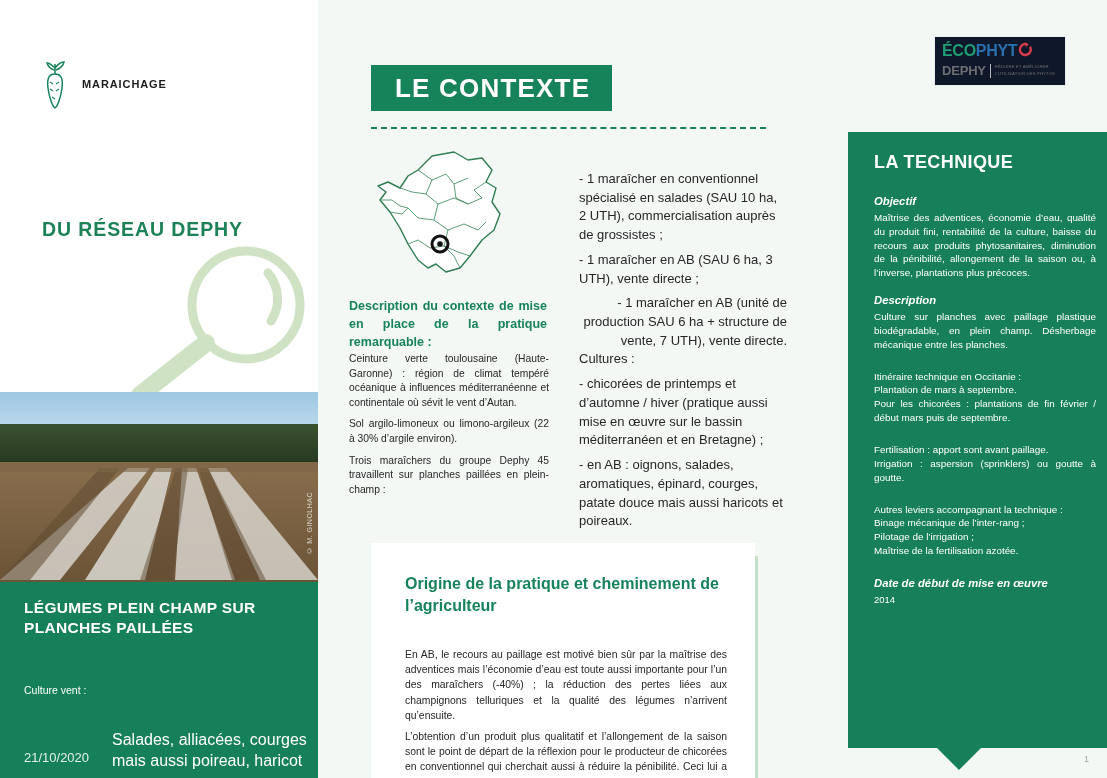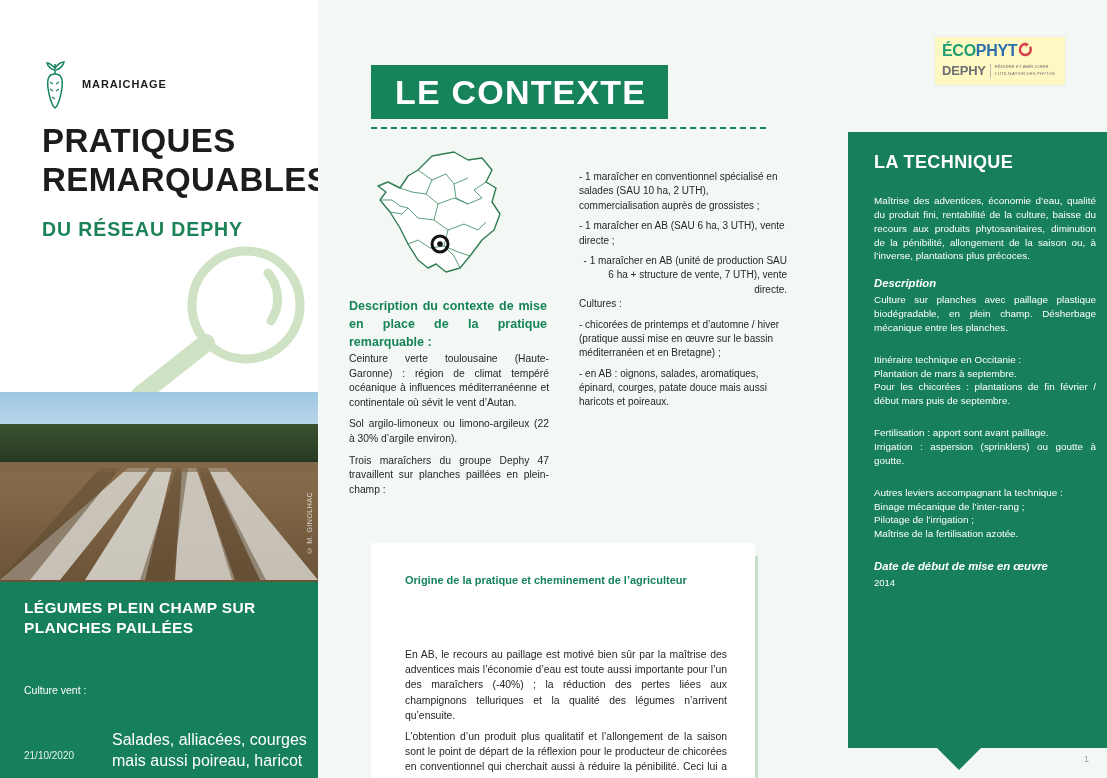--- a/index.html
+++ b/index.html
@@ -70,67 +70,67 @@
   }
   .lg-facts { position: absolute; left: 24px; top: 102px; width: 285px; }
   .fact-row { display: flex; margin-bottom: 3px; }
   .fact-label {
     width: 88px; flex: 0 0 88px; font-size: 10.5px; color: #ffffff;
     line-height: 1.32; text-align: left;
   }
   .fact-value { font-size: 16px; color: #ffffff; line-height: 1.32; margin-top: 45px; }
   .lg-date {
     position: absolute; left: 24px; top: 168px;
-    font-size: 10px; color: #e4f0ea;
+    font-size: 13px; color: #e4f0ea;
   }
 
   
   .ctx-banner {
     position: absolute; left: 371px; top: 65px;
     background: #17835b; color: #ffffff;
     padding: 10px 22px 10px 24px;
-    font-size: 34px; font-weight: bold; letter-spacing: 1.2px;
+    font-size: 26px; font-weight: bold; letter-spacing: 1.2px;
     line-height: 1;
   }
   .dashed {
     position: absolute; left: 371px; top: 127px; width: 395px; height: 0;
     border-top: 2.5px dashed #17835b;
   }
   .france-map { position: absolute; left: 374px; top: 148px; }
   .desc-head {
     position: absolute; left: 349px; top: 297px; width: 198px;
     font-size: 12.5px; font-weight: bold; color: #17835b;
     line-height: 1.45; text-align: justify;
   }
   .desc-body {
     position: absolute; left: 349px; top: 352px; width: 200px;
     font-size: 10.3px; color: #262626; line-height: 1.42;
     text-align: justify;
   }
   .desc-body p { margin-bottom: 7px; }
   .col-right-text {
     position: absolute; left: 579px; top: 170px; width: 208px;
-    font-size: 10px; color: #262626; line-height: 1.44;
+    font-size: 13px; color: #262626; line-height: 1.44;
   }
   .col-right-text p { margin-bottom: 6px; }
   .col-right-text .gap { margin-bottom: 0; text-align: right; }
 
   
   .white-card {
     position: absolute; left: 371px; top: 543px;
     width: 384px; height: 235px;
     background: #ffffff;
   }
   .card-accent {
     position: absolute; left: 753px; top: 556px; width: 5px; height: 222px;
     background: #c6e0c9;
   }
   .card-title {
     position: absolute; left: 34px; top: 30px; width: 320px;
-    font-size: 11px; font-weight: bold; color: #17835b; line-height: 1.35;
+    font-size: 16px; font-weight: bold; color: #17835b; line-height: 1.35;
   }
   .card-body {
     position: absolute; left: 34px; top: 104px; width: 322px;
     font-size: 10.4px; color: #262626; line-height: 1.46;
     text-align: justify;
   }
   .card-body p { margin-bottom: 6px; }
 
   
   .tech-panel {
@@ -158,21 +158,21 @@
   .tech-p { text-align: justify; margin-bottom: 0; }
   .tech-p.left { text-align: left; }
   .blk { margin-bottom: 13px; }
   .blk-lg { margin-bottom: 18px; }
   .date-val { font-size: 9.5px; }
 
   
   .logo {
     position: absolute; left: 934px; top: 36px;
     width: 132px; height: 50px;
-    background: #fef9c3;
+    background: #0f172a;
     border: 1px solid #eceff0;
     padding: 5px 7px;
   }
   .logo-top { display: flex; align-items: center; line-height: 1; }
   .logo-eco { font-size: 16px; font-weight: bold; letter-spacing: -.3px; }
   .logo-e { color: #1f9d73; }
   .logo-phyt { color: #2b6fad; }
   .logo-arrow { margin-left: 1px; }
   .logo-bot { display: flex; align-items: center; margin-top: 3px; gap: 4px; }
   .logo-dephy { font-size: 13px; font-weight: bold; color: #6d6e71; letter-spacing: -.2px; }
@@ -195,24 +195,20 @@
       <span class="carrot-icon">
         <svg width="26" height="52" viewBox="0 0 26 52">
           <path d="M13 16 C6 16 5 22 6 30 C7 38 10 48 13 50 C16 48 19 38 20 30 C21 22 20 16 13 16 Z" fill="none" stroke="#17835b" stroke-width="1.5"></path>
           <path d="M8 24 L11 26 M17 24 L14 26 M8 31 L11 33 M17 31 L14 33 M10 39 L13 41" stroke="#17835b" stroke-width="1.1" fill="none"></path>
           <path d="M13 16 L13 6 M13 10 C10 7 7 5 5 5 C6 8 9 11 12 12 M13 10 C16 6 19 4 22 4 C21 8 17 11 14 12" fill="none" stroke="#17835b" stroke-width="1.5"></path>
         </svg>
       </span>
       <span class="maraichage">MARAICHAGE</span>
     </div>
 
-    <div class="title-main">
-      <div>PRATIQUES</div>
-      <div>REMARQUABLES</div>
-    </div>
     <div class="title-sub">DU RÉSEAU DEPHY</div>
 
     <div class="magnifier">
       <svg width="200" height="160" viewBox="0 0 200 160">
         <circle cx="128" cy="62" r="54" fill="none" stroke="#cfe3c4" stroke-width="9"></circle>
         <path d="M150 30 a40 40 0 0 1 3 48" fill="none" stroke="#cfe3c4" stroke-width="9" stroke-linecap="round"></path>
         <path d="M88 100 L22 152" fill="none" stroke="#cfe3c4" stroke-width="18" stroke-linecap="round"></path>
       </svg>
     </div>
 
@@ -272,21 +268,21 @@
       <circle cx="66" cy="96" r="8" fill="none" stroke="#111111" stroke-width="3"></circle>
       <circle cx="66" cy="96" r="2.8" fill="#111111"></circle>
     </svg>
   </div>
 
   <div class="desc-head">Description du contexte de mise en place de la pratique remarquable :</div>
 
   <div class="desc-body">
     <p>Ceinture verte toulousaine (Haute-Garonne) : région de climat tempéré océanique à influences méditerranéenne et continentale où sévit le vent d’Autan.</p>
     <p>Sol argilo-limoneux ou limono-argileux (22 à 30% d’argile environ).</p>
-    <p>Trois maraîchers du groupe Dephy 47 travaillent sur planches paillées en plein-champ :</p>
+    <p>Trois maraîchers du groupe Dephy 45 travaillent sur planches paillées en plein-champ :</p>
   </div>
 
   <div class="col-right-text">
     <p>- 1 maraîcher en conventionnel spécialisé en salades (SAU 10 ha, 2 UTH), commercialisation auprès de grossistes ;</p>
     <p>- 1 maraîcher en AB (SAU 6 ha, 3 UTH), vente directe ;</p>
     <p class="gap">- 1 maraîcher en AB (unité de production SAU 6 ha + structure de vente, 7 UTH), vente directe.</p>
     <p>Cultures :</p>
     <p>- chicorées de printemps et d’automne / hiver (pratique aussi mise en œuvre sur le bassin méditerranéen et en Bretagne) ;</p>
     <p>- en AB : oignons, salades, aromatiques, épinard, courges, patate douce mais aussi haricots et poireaux.</p>
   </div>
@@ -297,20 +293,21 @@
     <div class="card-body">
       <p>En AB, le recours au paillage est motivé bien sûr par la maîtrise des adventices mais l’économie d’eau est toute aussi importante pour l’un des maraîchers (-40%) ; la réduction des pertes liées aux champignons telluriques et la qualité des légumes n’arrivent qu’ensuite.</p>
       <p>L’obtention d’un produit plus qualitatif et l’allongement de la saison sont le point de départ de la réflexion pour le producteur de chicorées en conventionnel qui cherchait aussi à réduire la pénibilité. Ceci lui a permis de remplacer des cultures telles que l’épinard en plein champ.</p>
     </div>
   </div>
 
   <div class="tech-panel">
     <div class="tech-title">LA TECHNIQUE</div>
     <div class="tech-content">
       <div class="blk">
+        <span class="tech-h">Objectif</span>
         <div class="tech-p">Maîtrise des adventices, économie d’eau, qualité du produit fini, rentabilité de la culture, baisse du recours aux produits phytosanitaires, diminution de la pénibilité, allongement de la saison ou, à l’inverse, plantations plus précoces.</div>
       </div>
       <div class="blk-lg">
         <span class="tech-h">Description</span>
         <div class="tech-p">Culture sur planches avec paillage plastique biodégradable, en plein champ. Désherbage mécanique entre les planches.</div>
       </div>
       <div class="blk-lg tech-p" style="white-space:pre-line">Itinéraire technique en Occitanie :
 Plantation de mars à septembre.
 Pour les chicorées : plantations de fin février / début mars puis de septembre.</div>
       <div class="blk-lg tech-p" style="white-space:pre-line">Fertilisation : apport sont avant paillage.

